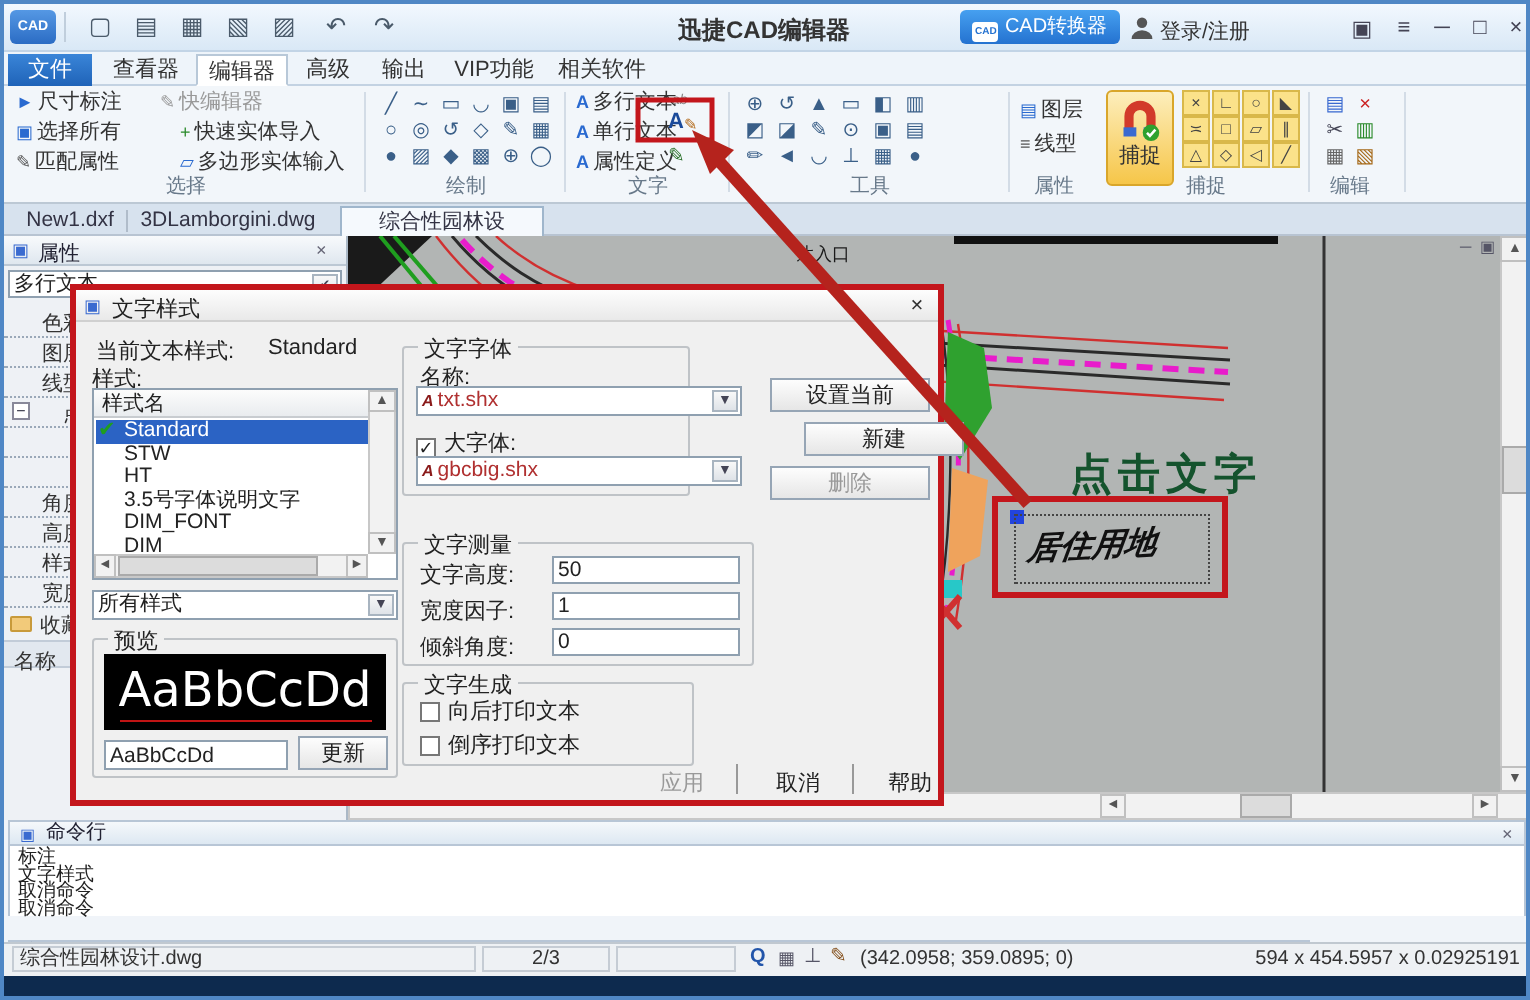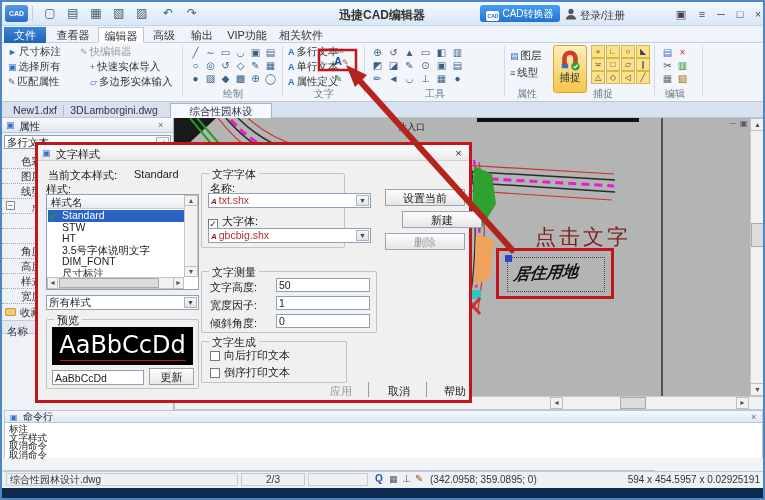--- a/index.html
+++ b/index.html
@@ -59,21 +59,21 @@
   .flatbtn { font-size:11px; text-align:center; color:#222; }
   
   .cmdhdr { left:2px; top:408px; width:759px; height:13px; background:linear-gradient(#f5f8fb,#dde8f2); border:1px solid #b8c6d6; }
   .cmdhist { left:2px; top:421px; width:759px; height:35px; background:#fff; border-left:1px solid #b8c6d6; border-right:1px solid #b8c6d6; }
   .cmdline { font-size:9.5px; color:#222; line-height:8.6px; padding-left:4px; }
   .cmdinput { left:2px; top:468px; width:651px; height:13px; background:#eef2f7; border:1px solid #b8c6d6; }
   
   .statusbar { left:0; top:469px; width:761px; height:17px; background:#eef1f4; border-top:1px solid #c0c8d0; font-size:10px; color:#333; }
   .scell { border:1px solid #c5ccd4; height:13px; top:471px; line-height:11px; font-size:10px; color:#333; }
   .navy { left:0; top:486px; width:761px; height:10px; background:#0d2a4e; }
-  .red-note { color:#7f1d1d; font-weight:normal; }
+  .red-note { color:#14532d; font-weight:bold; }
   svg { display:block; }
 </style>
 </head>
 <body>
 
 <div class="app">
 
   <div class="abs titlebar">
     <div class="abs logo">CAD</div>
     <div class="abs" style="left:30px;top:4px;width:1px;height:15px;background:#c0cedc"></div>
@@ -110,20 +110,21 @@
   <div class="abs mtab" style="left:272px;width:54px">相关软件</div>
 
   <div class="abs ribbon"></div>
 
   <div class="abs ritem" style="left:6px;top:43px"><span class="ri" style="color:#2a6ad0">►</span><span>尺寸标注</span></div>
   <div class="abs ritem dis" style="left:78px;top:43px"><span class="ri">✎</span><span>快编辑器</span></div>
   <div class="abs ritem" style="left:6px;top:58px"><span class="ri" style="color:#2a6ad0">▣</span><span>选择所有</span></div>
   <div class="abs ritem" style="left:88px;top:58px"><span class="ri" style="color:#2a8a2a">+</span><span>快速实体导入</span></div>
   <div class="abs ritem" style="left:6px;top:73px"><span class="ri" style="color:#555">✎</span><span>匹配属性</span></div>
   <div class="abs ritem" style="left:88px;top:73px"><span class="ri" style="color:#2a6ad0">▱</span><span>多边形实体输入</span></div>
+  <div class="abs glabel" style="left:6px;width:170px">选择</div>
   <div class="abs rsep" style="left:180px"></div>
 
   <div class="abs gicon" style="left:186px;top:44px">╱</div>
   <div class="abs gicon" style="left:201px;top:44px">∼</div>
   <div class="abs gicon" style="left:216px;top:44px">▭</div>
   <div class="abs gicon" style="left:231px;top:44px">◡</div>
   <div class="abs gicon" style="left:246px;top:44px">▣</div>
   <div class="abs gicon" style="left:261px;top:44px">▤</div>
   <div class="abs gicon" style="left:186px;top:57px">○</div>
   <div class="abs gicon" style="left:201px;top:57px">◎</div>
@@ -319,20 +320,21 @@
       </div>
       <div class="abs" style="left:1px;top:15px;width:136px">
         <div class="listitem sel" style="position:relative">
           <span style="position:absolute;left:1px;color:#1f9e1f">✔</span>
           <span>Standard</span>
         </div>
         <div class="listitem"><span>STW</span></div>
         <div class="listitem"><span>HT</span></div>
         <div class="listitem"><span>3.5号字体说明文字</span></div>
         <div class="listitem"><span>DIM_FONT</span></div>
+        <div class="listitem"><span>DIM</span></div>
         <div class="listitem"><span>尺寸标注</span></div>
       </div>
       <div class="abs sbar" style="left:137px;top:0;width:14px;height:82px"></div>
       <div class="abs sarrow" style="left:137px;top:0;width:14px;height:11px;line-height:9px">▲</div>
       <div class="abs sarrow" style="left:137px;top:71px;width:14px;height:11px;line-height:9px">▼</div>
       <div class="abs sbar" style="left:0;top:82px;width:137px;height:12px"></div>
       <div class="abs sarrow" style="left:0;top:82px;width:11px;height:12px;line-height:10px">◄</div>
       <div class="abs sthumb" style="left:12px;top:83px;width:100px;height:10px"></div>
       <div class="abs sarrow" style="left:126px;top:82px;width:11px;height:12px;line-height:10px">►</div>
     </div>

